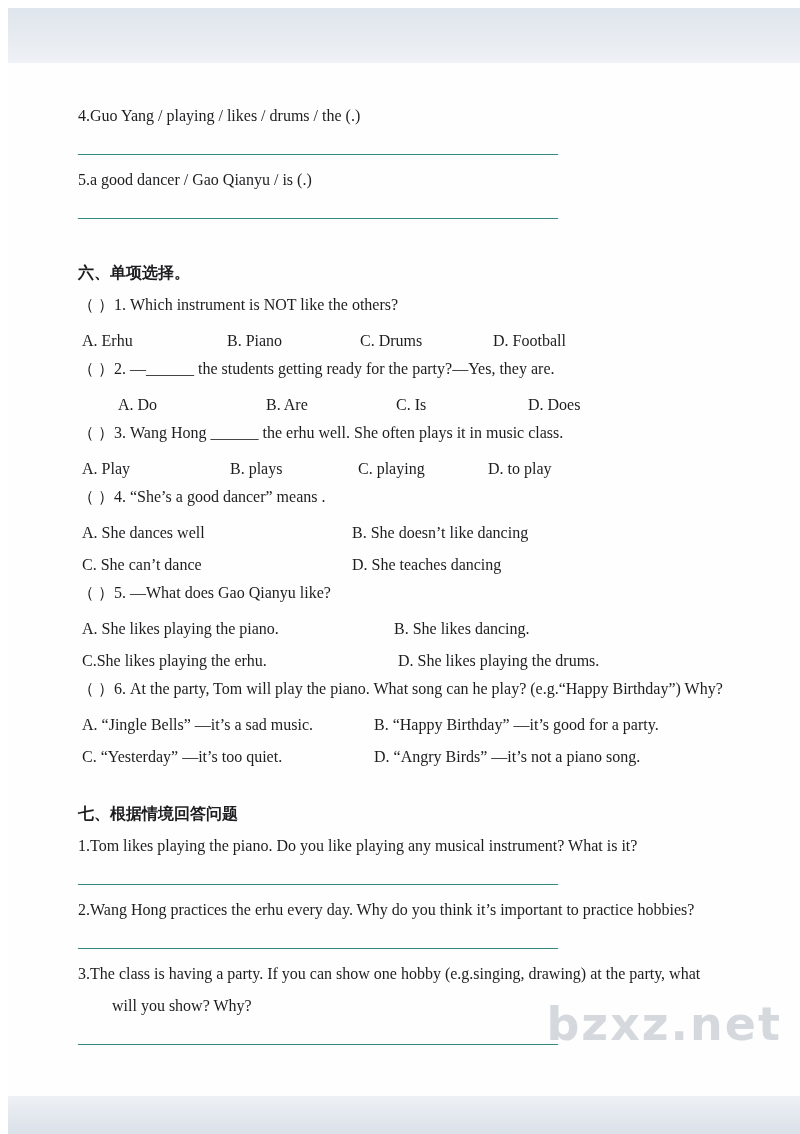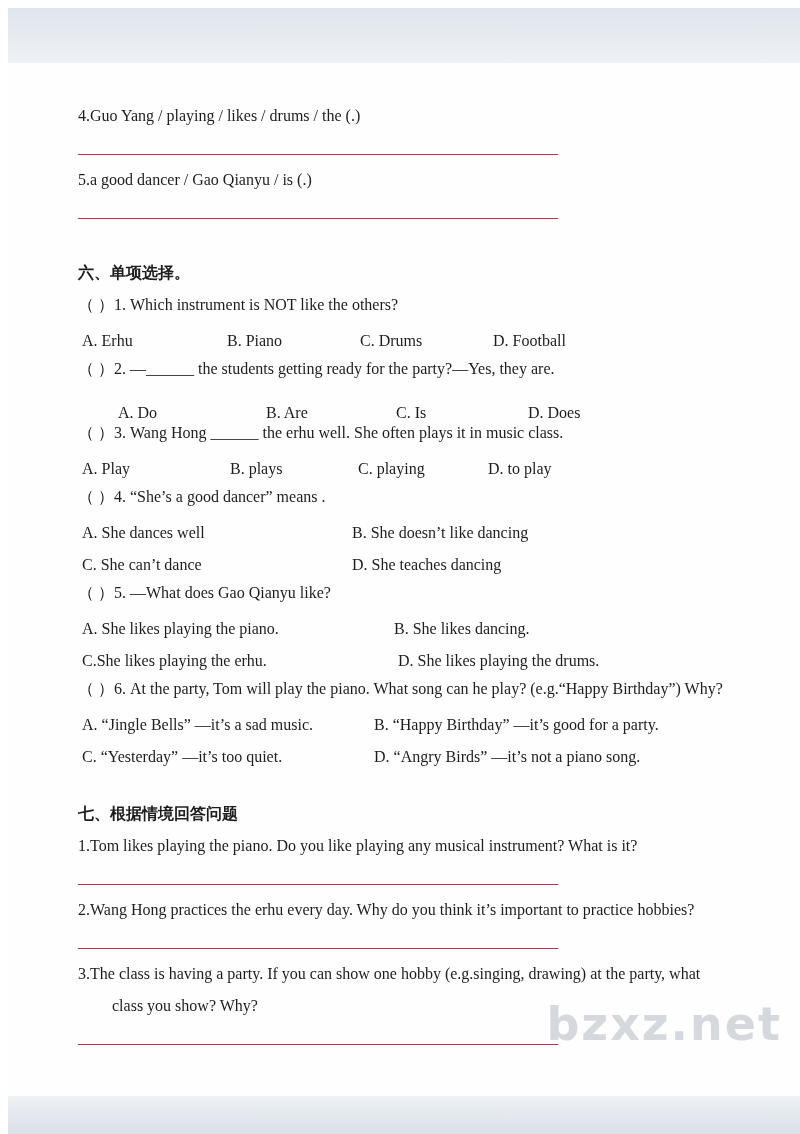--- a/index.html
+++ b/index.html
@@ -25,21 +25,21 @@
     left: 62px;
     right: 30px;
   }
   .line {
     height: 32px;
     line-height: 32px;
     font-size: 16px;
     white-space: nowrap;
   }
   .line.heading { font-weight: 700; margin-top: 29px; }
-  .line.blank   { color: #7f1d1d; }
+  .line.blank   { color: #0f766e; }
   .line.indent  { padding-left: 38px; }
   .opt { display: inline-block; }
   .watermark {
     position: absolute;
     top: 985px;
     right: 22px;
     font-family: "DejaVu Sans", sans-serif;
     font-weight: 700;
     font-size: 46px;
     letter-spacing: 2px;
@@ -55,36 +55,36 @@
   <div class="band top"></div>
   <div class="doc">
       <div class="line text">4.Guo Yang / playing / likes / drums / the (.)</div>
       <div class="line blank">____________________________________________________________</div>
       <div class="line text">5.a good dancer / Gao Qianyu / is (.)</div>
       <div class="line blank">____________________________________________________________</div>
       <div class="line heading">六、单项选择。</div>
       <div class="line text">（      ）1. Which instrument is NOT like the others?</div>
       <div class="line options"><span class="opt" style="min-width: 145px;">A. Erhu</span><span class="opt" style="min-width: 133px;">B. Piano</span><span class="opt" style="min-width: 133px;">C. Drums</span><span class="opt">D. Football</span></div>
       <div class="line text">（      ）2. —______ the students getting ready for the party?—Yes, they are.</div>
-      <div class="line options"><span class="opt" style="min-width: 148px; margin-left: 36px;">A. Do</span><span class="opt" style="min-width: 130px; margin-top: 8px;">B. Are</span><span class="opt" style="min-width: 132px;">C. Is</span><span class="opt">D. Does</span></div>
+      <div class="line options"><span class="opt" style="min-width: 148px; margin-left: 36px;">A. Do</span><span class="opt" style="min-width: 130px;">B. Are</span><span class="opt" style="min-width: 132px;">C. Is</span><span class="opt">D. Does</span></div>
       <div class="line text">（      ）3. Wang Hong ______ the erhu well. She often plays it in music class.</div>
       <div class="line options"><span class="opt" style="min-width: 148px;">A. Play</span><span class="opt" style="min-width: 128px;">B. plays</span><span class="opt" style="min-width: 130px;">C. playing</span><span class="opt">D. to play</span></div>
       <div class="line text">（      ）4.  “She’s a good dancer”  means .</div>
       <div class="line options"><span class="opt" style="min-width: 270px;">A. She dances well</span><span class="opt">B. She doesn’t like dancing</span></div>
       <div class="line options"><span class="opt" style="min-width: 270px;">C. She can’t dance</span><span class="opt">D. She teaches dancing</span></div>
       <div class="line text">（      ）5. —What does Gao Qianyu like?</div>
       <div class="line options"><span class="opt" style="min-width: 312px;">A. She likes playing the piano.</span><span class="opt">B. She likes dancing.</span></div>
       <div class="line options"><span class="opt" style="min-width: 316px;">C.She likes playing the erhu.</span><span class="opt">D. She likes playing the drums.</span></div>
       <div class="line text">（      ）6. At the party, Tom will play the piano. What song can he play? (e.g.“Happy Birthday”) Why?</div>
       <div class="line options"><span class="opt" style="min-width: 292px;">A.  “Jingle Bells” —it’s a sad music.</span><span class="opt">B.  “Happy Birthday” —it’s good for a party.</span></div>
       <div class="line options"><span class="opt" style="min-width: 292px;">C.  “Yesterday” —it’s too quiet.</span><span class="opt">D.  “Angry Birds” —it’s not a piano song.</span></div>
       <div class="line heading">七、根据情境回答问题</div>
       <div class="line text">1.Tom likes playing the piano. Do you like playing any musical instrument? What is it?</div>
       <div class="line blank">____________________________________________________________</div>
       <div class="line text">2.Wang Hong practices the erhu every day. Why do you think it’s important to practice hobbies?</div>
       <div class="line blank">____________________________________________________________</div>
       <div class="line text">3.The class is having a party. If you can show one hobby (e.g.singing, drawing) at the party, what</div>
-      <div class="line text indent">class you show? Why?</div>
+      <div class="line text indent">will you show? Why?</div>
       <div class="line blank">____________________________________________________________</div>
     </div>
   <div class="watermark">bzxz.net</div>
   <div class="band bottom"></div>
 </div>
 
 </body></html>

